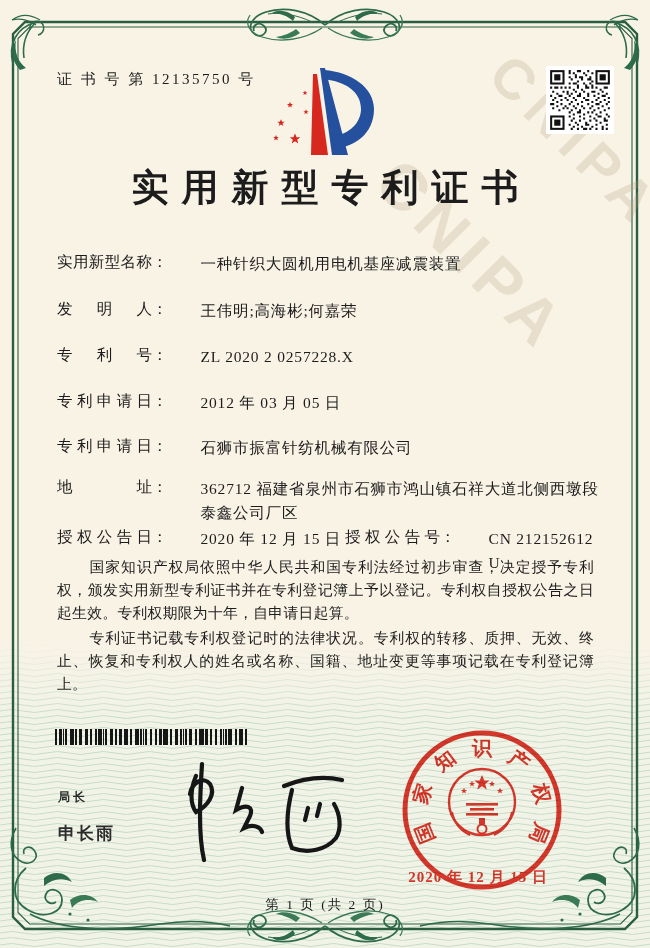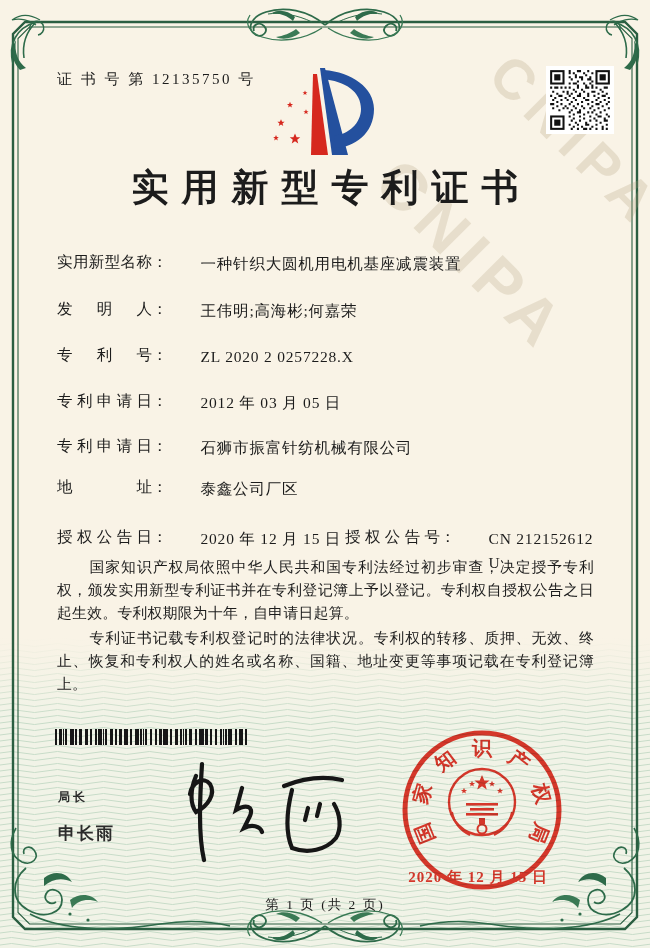--- a/index.html
+++ b/index.html
@@ -173,20 +173,21 @@
   </div>
   <div class="row" style="top:436px">
     <span class="lab">专利申请日</span>
     <span class="col">：</span>
     <span class="val">石狮市振富针纺机械有限公司</span>
   </div>
   <div class="row" style="top:477px">
     <span class="lab">地址</span>
     <span class="col">：</span>
     <span class="val">
+      <span class="vline">362712 福建省泉州市石狮市鸿山镇石祥大道北侧西墩段</span>
       <span class="vline">泰鑫公司厂区</span>
     </span>
   </div>
   <div class="row" style="top:527px">
     <span class="lab">授权公告日</span>
     <span class="col">：</span>
     <span class="val">2020 年 12 月 15 日</span>
     <span class="pair2">
       <span class="lab">授权公告号</span>
       <span class="col">：</span>

